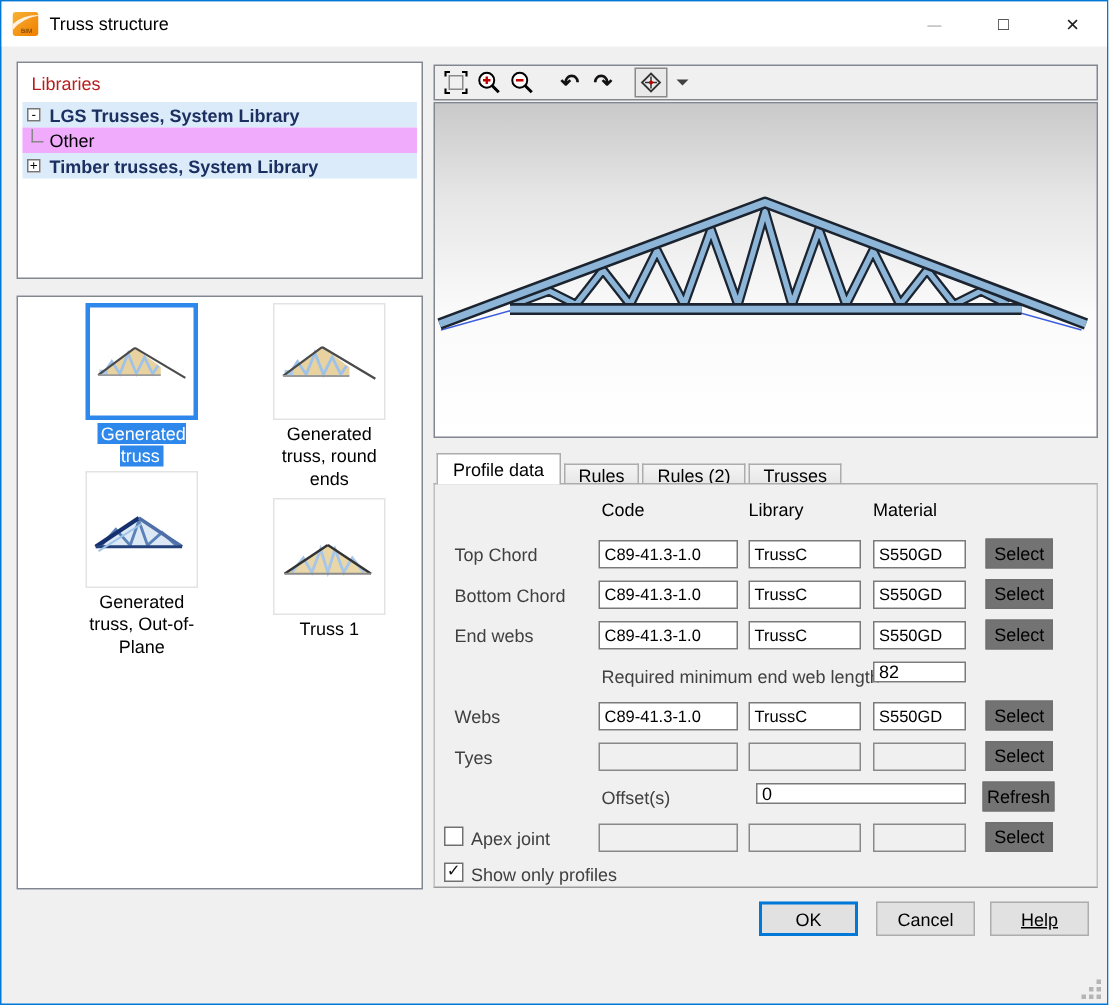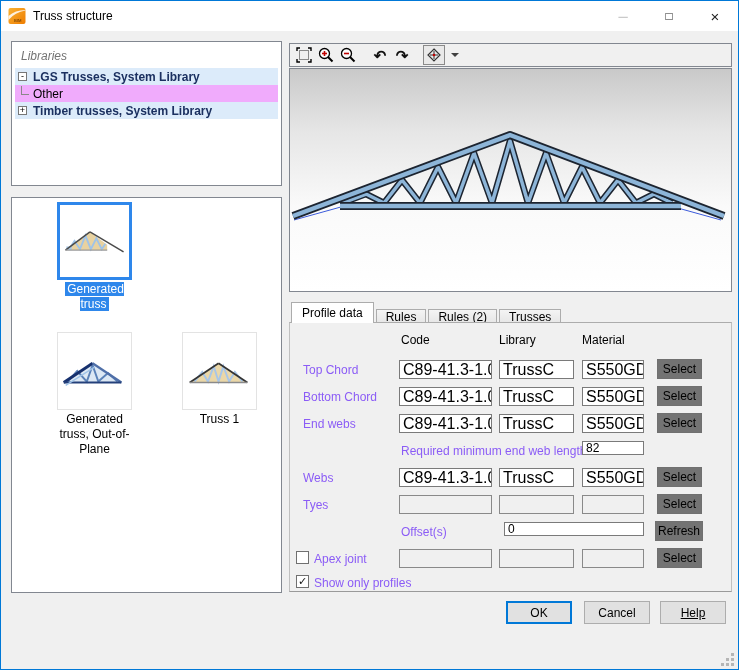--- a/index.html
+++ b/index.html
@@ -16,21 +16,21 @@
             font-size:13px; background:transparent; border:none; cursor:pointer; }
   .cap-btn.min{ color:#b9b9b9; }
   .cap-btn.max{ color:#222; font-size:12px; }
   .cap-btn.close{ color:#222; font-size:15px; }
   
   .panel{ position:absolute; background:#fff; border:1px solid #828790; box-shadow:inset 0 0 0 2px #fff; }
   .lib-panel{ left:10px; top:40px; width:271px; height:145px; }
   .thumb-panel{ left:10px; top:196px; width:271px; height:396px; }
   
   .tree{ position:absolute; left:3px; top:3px; right:3px; }
-  .tree-header{ padding:4px 6px 5px 6px; color:#737373;font-style:italic; }
+  .tree-header{ padding:4px 6px 5px 6px; color:#b91c1c; }
   .tree-row{ position:relative; height:17px; display:flex; align-items:center; }
   .tree-row.hl{ background:#dcebfa; }
   .tree-row.alt{ background:#f0abfc; }
   .expander{ width:9px; height:9px; border:1px solid #777; background:#fff; margin:0 6px 0 3px;
              font-size:9px; line-height:7px; text-align:center; color:#000; flex:none; }
   .tree-branch{ width:8px; height:9px; border-left:1px solid #888; border-bottom:1px solid #888;
                 margin:-6px 4px 0 6px; flex:none; }
   .tree-label-bold{ font-weight:bold; color:#1b3060; }
   .tree-label{ color:#000; }
   
@@ -57,23 +57,23 @@
   
   .tabs{ position:absolute; left:290px; top:301px; height:21px; display:flex; align-items:flex-end; }
   .tab{ height:14px; padding:0 9px; display:flex; align-items:center; background:linear-gradient(#f4f4f4,#e6e6e6);
         border:1px solid #acacac; border-bottom:none; margin-right:2px; cursor:pointer; font-size:12px; }
   .tab.active{ height:21px; background:#ffffff; position:relative; z-index:2; padding:0 10px; }
   .tab-content{ position:absolute; left:288px; top:321px; width:443px; height:270px;
                 border-left:1px solid #c0c0c0; border-right:1px solid #c0c0c0; border-bottom:1px solid #9a9a9a;
                 border-top:1px solid #acacac; background:#f0f0f0; }
   
   .col-head{ position:absolute; font-size:12px; color:#000; }
-  .frm-label{ position:absolute; font-size:12px; color:#8b5cf6; white-space:nowrap; }
+  .frm-label{ position:absolute; font-size:12px; color:#404040; white-space:nowrap; }
   .field{ position:absolute; height:19px; border:1px solid #7a7a7a; background:#fff;
-          font-size:16px; padding:1px 3px; display:flex; align-items:center; white-space:nowrap; overflow:hidden; }
+          font-size:11px; padding:1px 3px; display:flex; align-items:center; white-space:nowrap; overflow:hidden; }
   .field.empty{ background:#f0f0f0; border-color:#898989; }
   input.edit{ position:absolute; height:14px; border:1px solid #7a7a7a; background:#fff;
               font-size:12px; padding:1px 3px; font-family:"Liberation Sans",sans-serif; }
   .sm-btn{ position:absolute; height:20px; background:#737373; border:1px solid #707070;
            font-size:12px; font-family:"Liberation Sans",sans-serif; cursor:pointer; padding:0; }
   .chkbox{ position:absolute; width:13px; height:13px; border:1px solid #707070; background:#fff;
            font-size:11px; line-height:11px; text-align:center; color:#111; cursor:pointer; }
   
   .foot-btn{ position:absolute; top:600px; width:66px; height:23px; background:#e1e1e1;
              border:1px solid #adadad; font-size:12px; font-family:"Liberation Sans",sans-serif; cursor:pointer; }
@@ -133,22 +133,35 @@
           <polyline points="10,39 16,30 22,39 28,24 34,39 40,27 46,39 50,33" fill="none" stroke="#9fc3e8" stroke-width="2"></polyline>
           <rect x="7" y="36" width="6" height="4" fill="#a9c9e8"></rect>
           <line x1="6" y1="40" x2="33" y2="20" stroke="#4a4a4a" stroke-width="1.6"></line>
           <line x1="33" y1="20" x2="70" y2="42" stroke="#4a4a4a" stroke-width="1.6"></line>
           <line x1="6" y1="40" x2="52" y2="40" stroke="#9a9a9a" stroke-width="1.4"></line>
         </svg>
       </div>
       <div class="thumb-label"><span class="sel">Generated truss</span></div>
     </div>
 
-
-    <div class="thumb-cell" style="left:0px; top:134px;text-align:center;">
+    <div class="thumb-cell" style="left:125px; top:4px;">
+      <div class="thumb-img">
+        <svg width="73" height="60" viewBox="0 0 76 60">
+          <polygon points="6,40 33,20 52,34 52,40" fill="#e8d2a0"></polygon>
+          <polyline points="10,39 16,30 22,39 28,24 34,39 40,27 46,39 50,33" fill="none" stroke="#9fc3e8" stroke-width="2"></polyline>
+          <rect x="7" y="36" width="6" height="4" fill="#a9c9e8"></rect>
+          <line x1="6" y1="40" x2="33" y2="20" stroke="#4a4a4a" stroke-width="1.6"></line>
+          <line x1="33" y1="20" x2="70" y2="42" stroke="#4a4a4a" stroke-width="1.6"></line>
+          <line x1="6" y1="40" x2="52" y2="40" stroke="#9a9a9a" stroke-width="1.4"></line>
+        </svg>
+      </div>
+      <div class="thumb-label">Generated truss, round ends</div>
+    </div>
+
+    <div class="thumb-cell" style="left:0px; top:116px;text-align:center;">
       <div class="thumb-img">
         <svg width="73" height="60" viewBox="0 0 76 60">
           <polygon points="6,42 36,22 66,42" fill="#dce8f4"></polygon>
           <polyline points="10,41 20,30 30,41 36,24 42,41 52,32 62,41" fill="none" stroke="#5b82b8" stroke-width="2"></polyline>
           <line x1="6" y1="42" x2="36" y2="22" stroke="#16306e" stroke-width="3"></line>
           <line x1="36" y1="22" x2="66" y2="42" stroke="#4f6fa8" stroke-width="2.4"></line>
           <line x1="6" y1="42" x2="66" y2="42" stroke="#24407a" stroke-width="2"></line>
           <line x1="8" y1="45" x2="38" y2="26" stroke="#9fc3e8" stroke-width="1.4"></line>
         </svg>
       </div>

